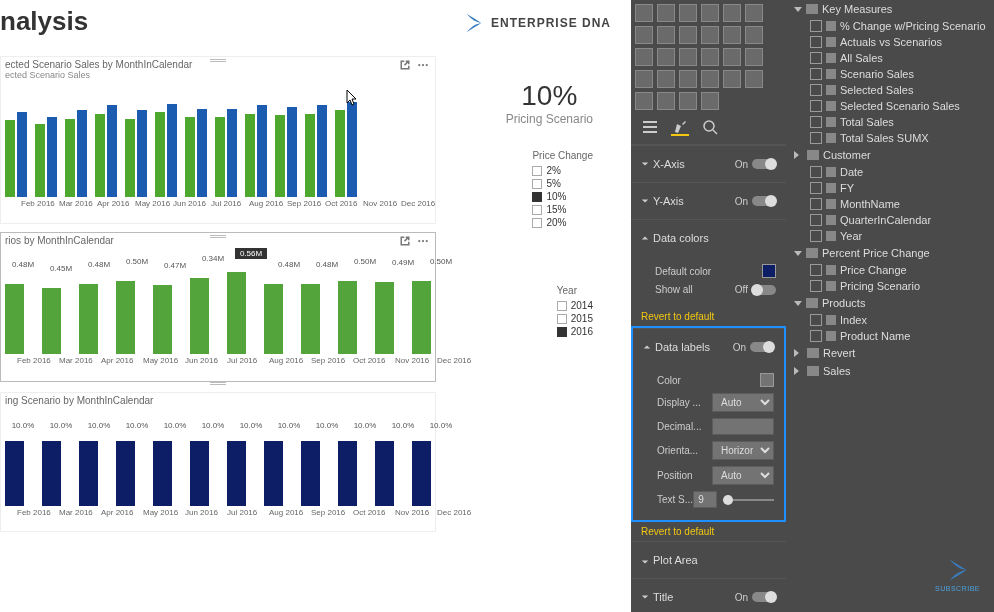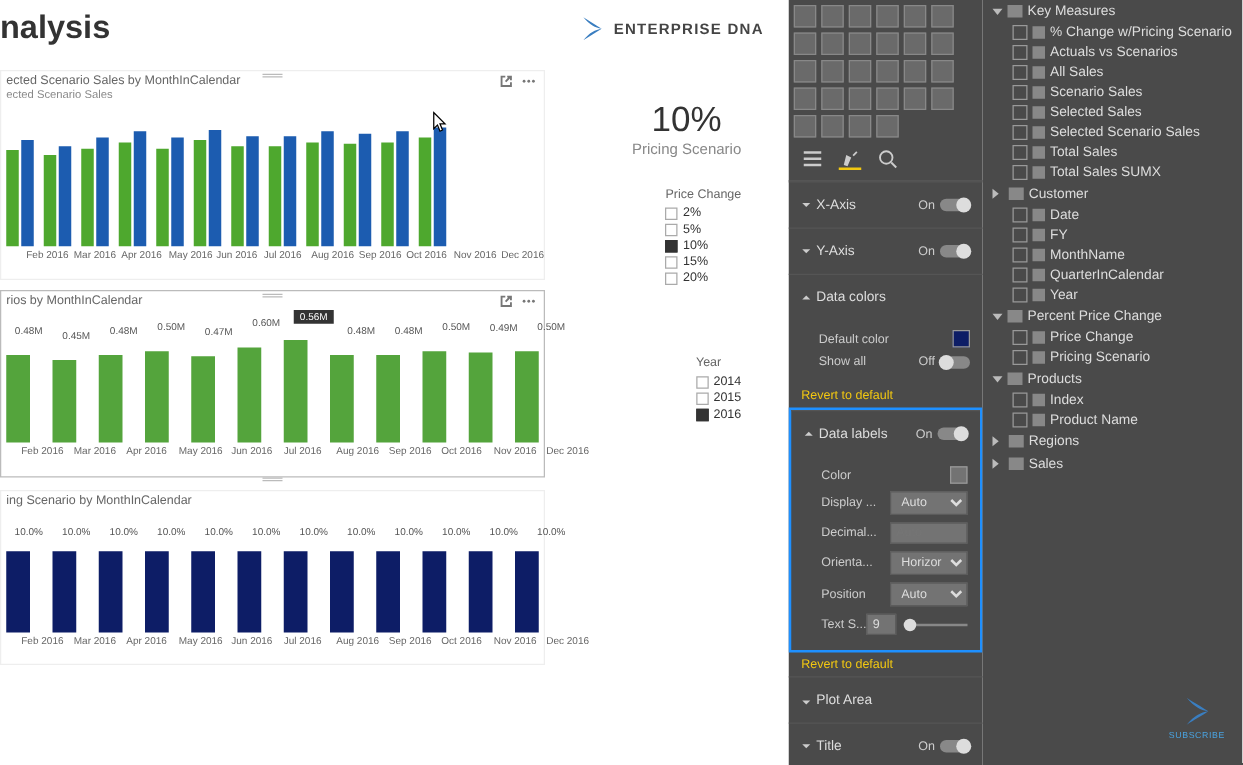--- a/index.html
+++ b/index.html
@@ -255,21 +255,21 @@
           <div class="bar g2" style="width: 20px; height: 73.3333px;"></div>
           <div class="bar g2" style="width: 20px; height: 71.8667px;"></div>
           <div class="bar g2" style="width: 20px; height: 73.3333px;"></div>
         </div>
       <div id="c2-labels">
           <div class="data-label" style="left: 6px; top: 13.6px;">0.48M</div>
           <div class="data-label" style="left: 44px; top: 18px;">0.45M</div>
           <div class="data-label" style="left: 82px; top: 13.6px;">0.48M</div>
           <div class="data-label" style="left: 120px; top: 10.6667px;">0.50M</div>
           <div class="data-label" style="left: 158px; top: 15.0667px;">0.47M</div>
-          <div class="data-label" style="left: 196px; top: 7.73333px;">0.60M</div>
+          <div class="data-label" style="left: 196px; top: 7.73333px;">0.34M</div>
           <div class="data-label" style="left: 234px; top: 1.86667px; background: rgb(51, 51, 51); color: rgb(255, 255, 255); padding: 1px 2px;">0.56M</div>
           <div class="data-label" style="left: 272px; top: 13.6px;">0.48M</div>
           <div class="data-label" style="left: 310px; top: 13.6px;">0.48M</div>
           <div class="data-label" style="left: 348px; top: 10.6667px;">0.50M</div>
           <div class="data-label" style="left: 386px; top: 12.1333px;">0.49M</div>
           <div class="data-label" style="left: 424px; top: 10.6667px;">0.50M</div>
         </div>
     </div>
     <div class="xaxis" id="c2-x" style="gap:12px;">
         <span style="width: 30px;"></span>
@@ -624,21 +624,21 @@
         <span>Index</span>
       </div>
       <div class="field-item">
         <span class="cb"></span>
         <span class="col-icon"></span>
         <span>Product Name</span>
       </div>
       <div class="field-hdr">
         <span class="tri closed"></span>
         <span class="table-icon"></span>
-        <span>Regions</span>
+        <span>Revert</span>
       </div>
       <div class="field-hdr">
         <span class="tri closed"></span>
         <span class="table-icon"></span>
         <span>Sales</span>
       </div>
     </div>
   <div class="helix">
     <svg viewBox="0 0 24 24">
         <path fill="#3a7ec0" d="M4 2c6 4 10 6 16 10-6-1-10-3-16-10zm0 20c6-4 10-6 16-10-6 1-10 3-16 10z"></path>

